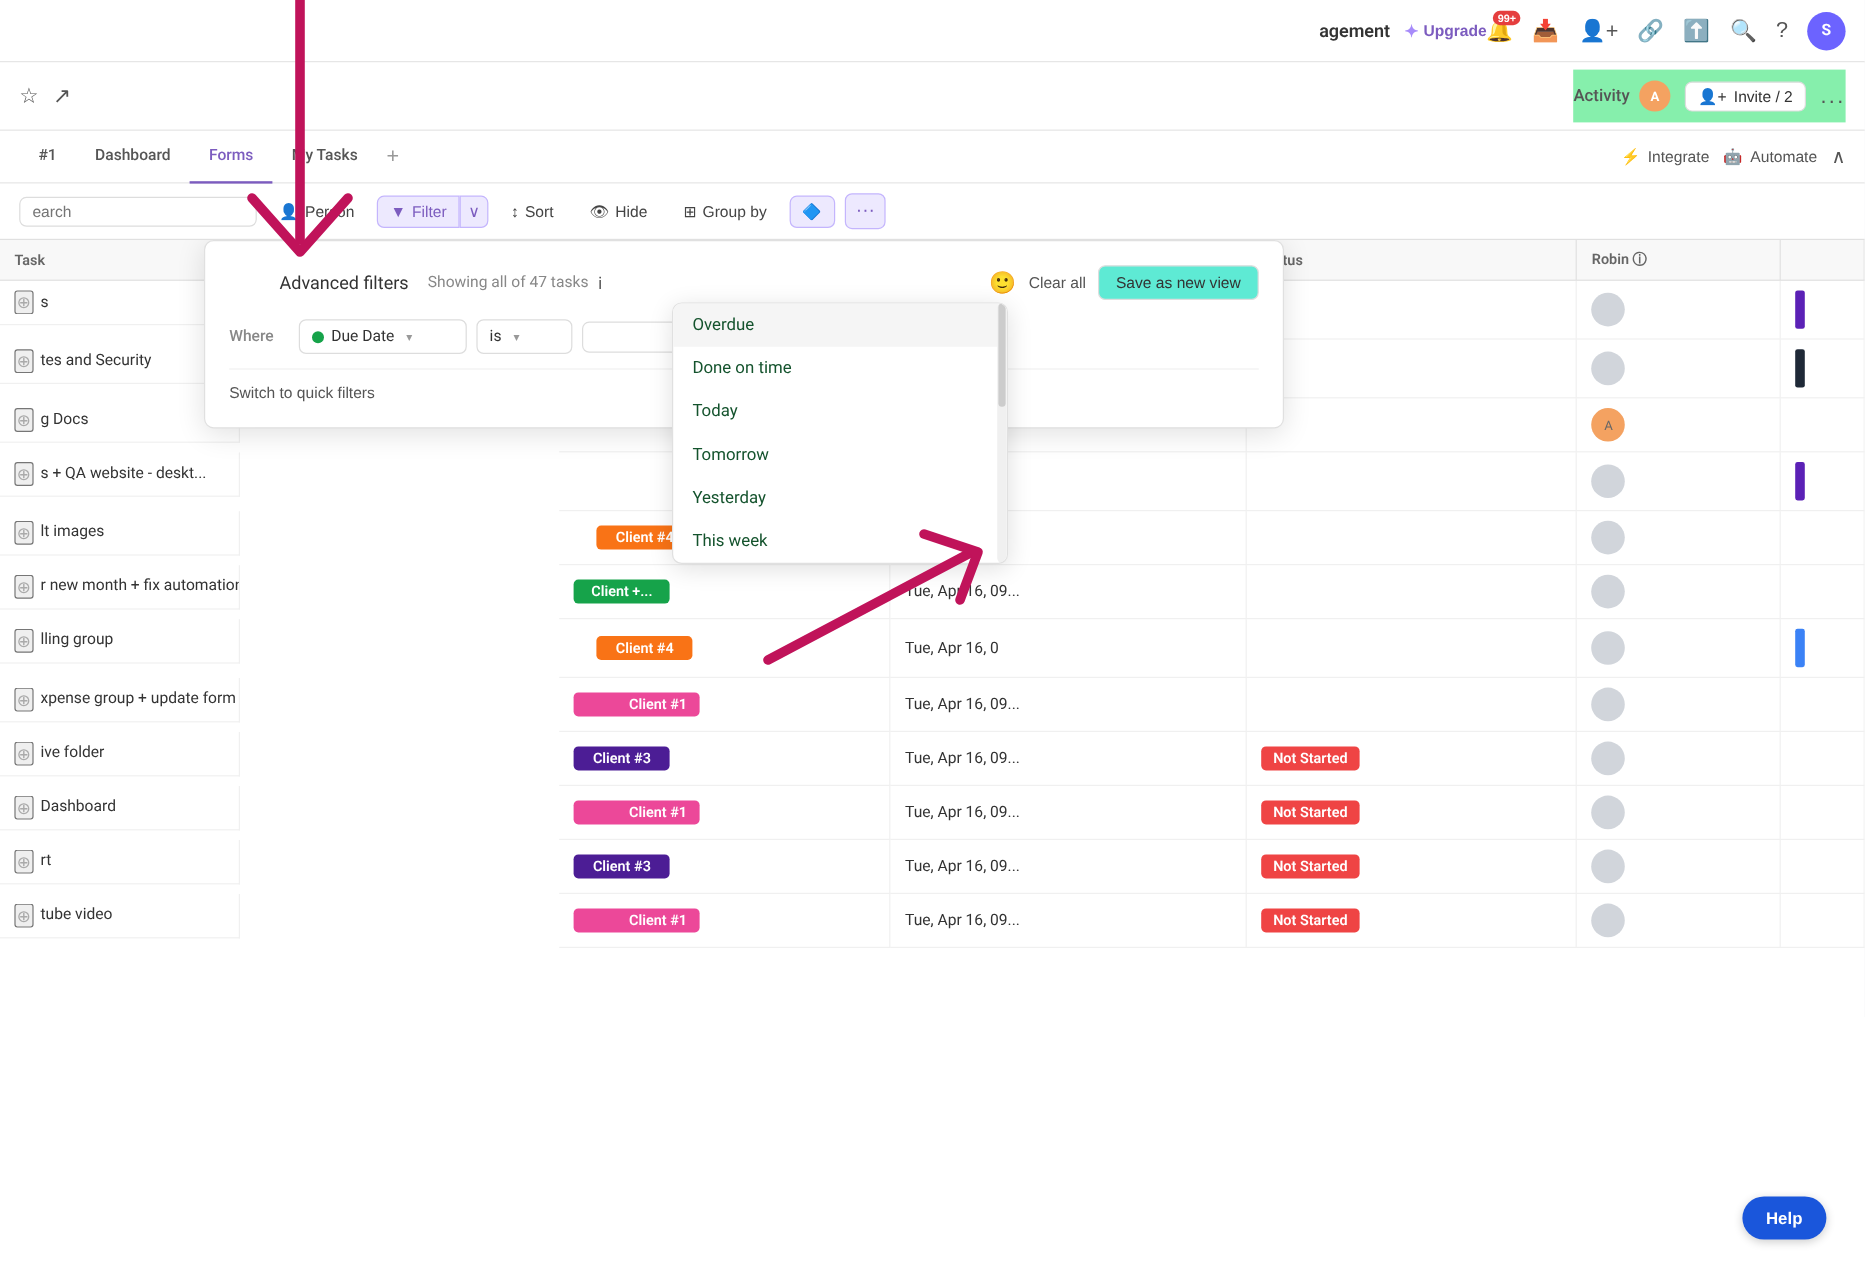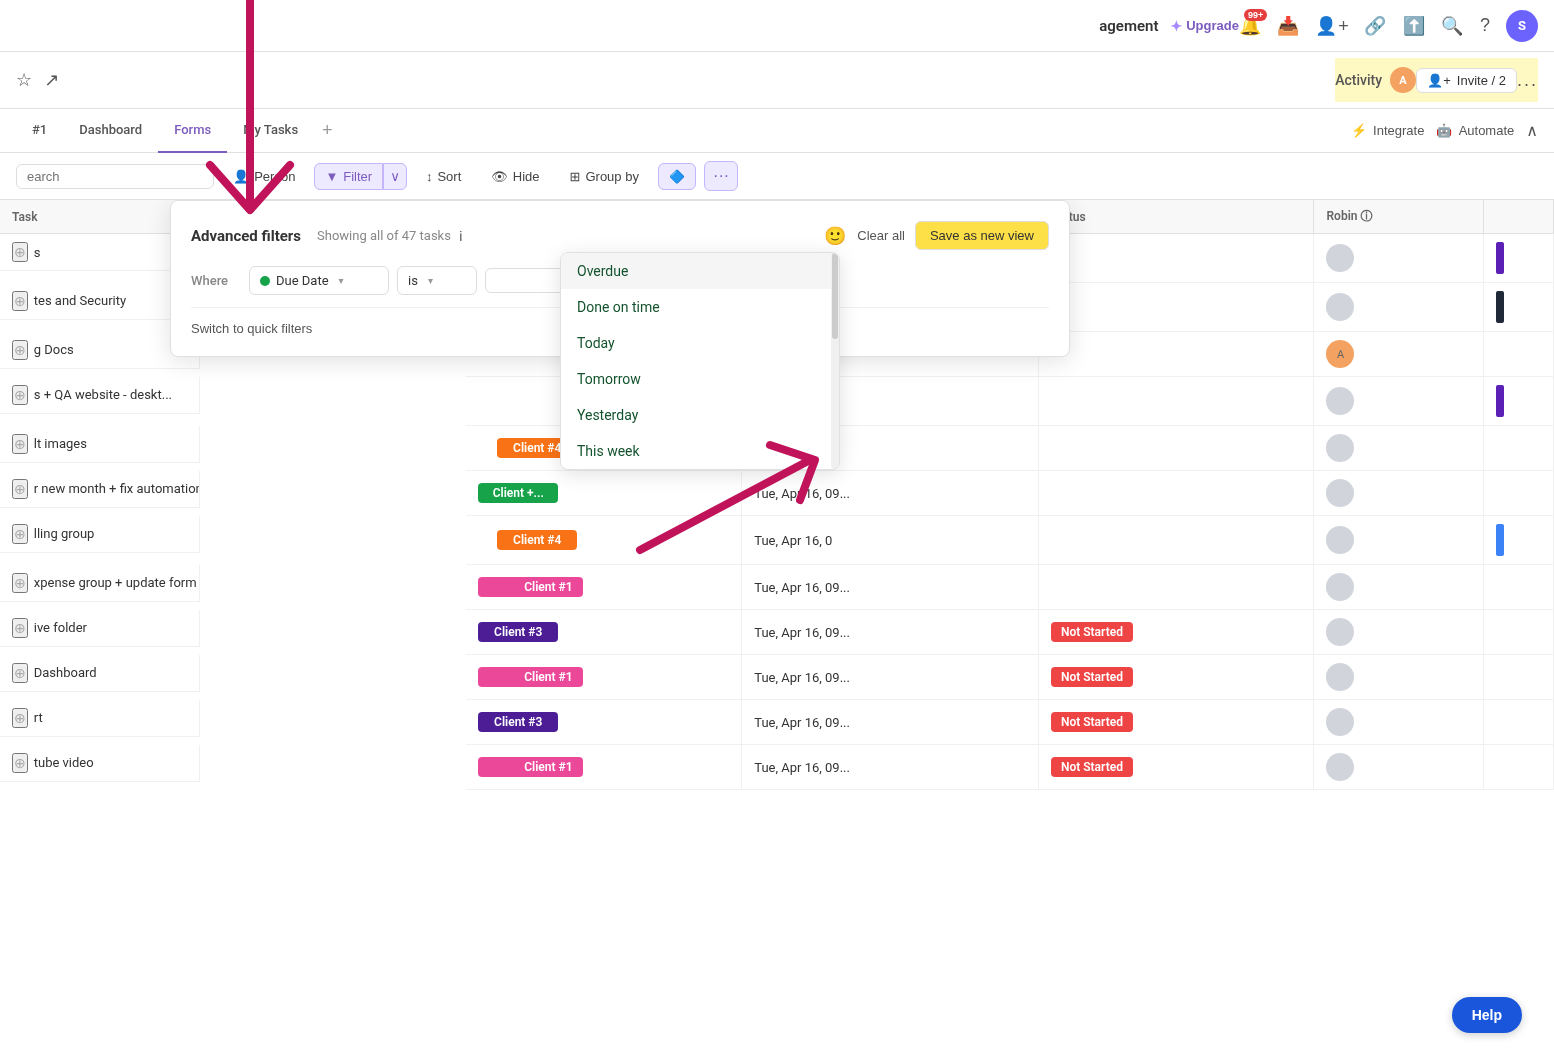--- a/index.html
+++ b/index.html
@@ -27,22 +27,22 @@
     .badge-99 {
       position: absolute; top: -6px; right: -6px;
       background: #e53e3e; color: #fff; font-size: 9px; font-weight: 700;
       border-radius: 10px; padding: 1px 4px; min-width: 18px; text-align: center;
     }
     .avatar { width: 32px; height: 32px; border-radius: 50%; background: #6c63ff; display: flex; align-items: center; justify-content: center; color: #fff; font-weight: 700; font-size: 13px; }
 
     
     .activity-bar {
       display: flex; align-items: center; justify-content: flex-end;
-      padding: 0 16px; height: 44px;
-      background: #fef9c3; border-bottom: 1px solid #e0e0e0;
+      gap: 12px; padding: 0 16px; height: 44px;
+      background: #86efac; border-bottom: 1px solid #e0e0e0;
     }
     .activity-label { display: flex; align-items: center; gap: 8px; color: #555; font-size: 14px; font-weight: 500; }
     .activity-avatar { width: 26px; height: 26px; border-radius: 50%; background: #f4a261; display: flex; align-items: center; justify-content: center; color: #fff; font-size: 11px; font-weight: 700; }
     .invite-btn {
       display: flex; align-items: center; gap: 6px;
       border: 1px solid #ddd; border-radius: 6px; padding: 4px 10px;
       background: #fff; cursor: pointer; font-size: 13px; color: #333;
     }
     .more-btn { background: none; border: none; cursor: pointer; font-size: 18px; color: #555; letter-spacing: 2px; }
 
@@ -137,28 +137,28 @@
     .black-bar { background: #1f2937; }
 
     
     .filter-panel {
       position: absolute; top: 0; left: 170px; right: 0;
       background: #fff; border: 1px solid #e0e0e0; border-radius: 8px;
       box-shadow: 0 4px 24px rgba(0,0,0,0.12); z-index: 100;
       padding: 20px; max-width: 900px;
     }
     .filter-panel-header { display: flex; align-items: center; justify-content: space-between; margin-bottom: 16px; }
-    .filter-panel-title { font-size: 15px; font-weight: 700; color: #333; }
+    .filter-panel-title { font-size: 15px; font-weight: 400; color: #333; margin-left: 42px; }
     .filter-showing { font-size: 13px; color: #888; margin-left: 8px; }
     .filter-panel-actions { display: flex; align-items: center; gap: 10px; }
     .emoji-btn { background: none; border: none; cursor: pointer; font-size: 18px; }
     .clear-all-btn { background: none; border: none; cursor: pointer; font-size: 13px; color: #555; font-weight: 500; }
     .save-view-btn {
       border: 1px solid #ddd; border-radius: 6px; padding: 6px 14px;
-      background: #fde047; cursor: pointer; font-size: 13px; color: #333; font-weight: 500;
+      background: #5eead4; cursor: pointer; font-size: 13px; color: #333; font-weight: 500;
     }
     .filter-row { display: flex; align-items: center; gap: 8px; margin-bottom: 12px; }
     .where-label { font-size: 13px; color: #888; font-weight: 500; min-width: 50px; }
     .filter-select {
       border: 1px solid #ddd; border-radius: 6px; padding: 6px 10px;
       font-size: 13px; background: #fff; cursor: pointer;
       display: flex; align-items: center; gap: 6px;
     }
     .filter-select-field { min-width: 140px; }
     .filter-select-op { min-width: 80px; }

